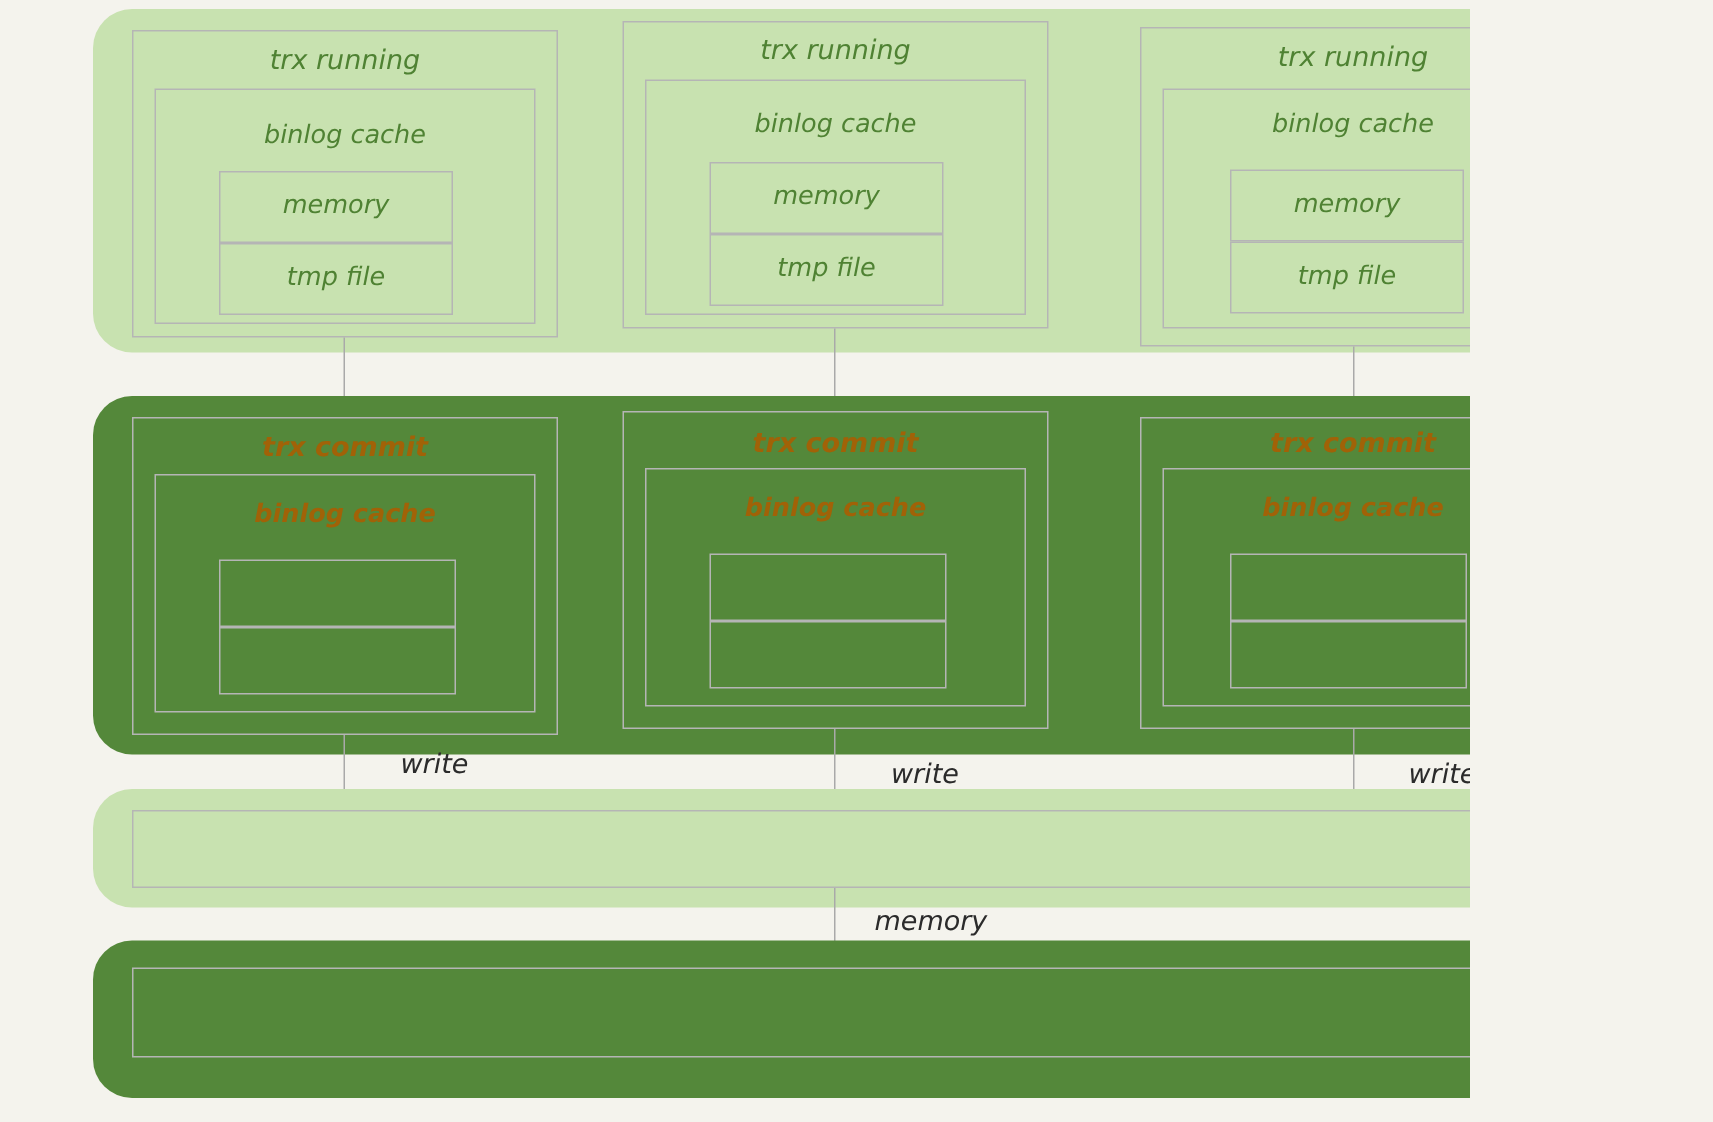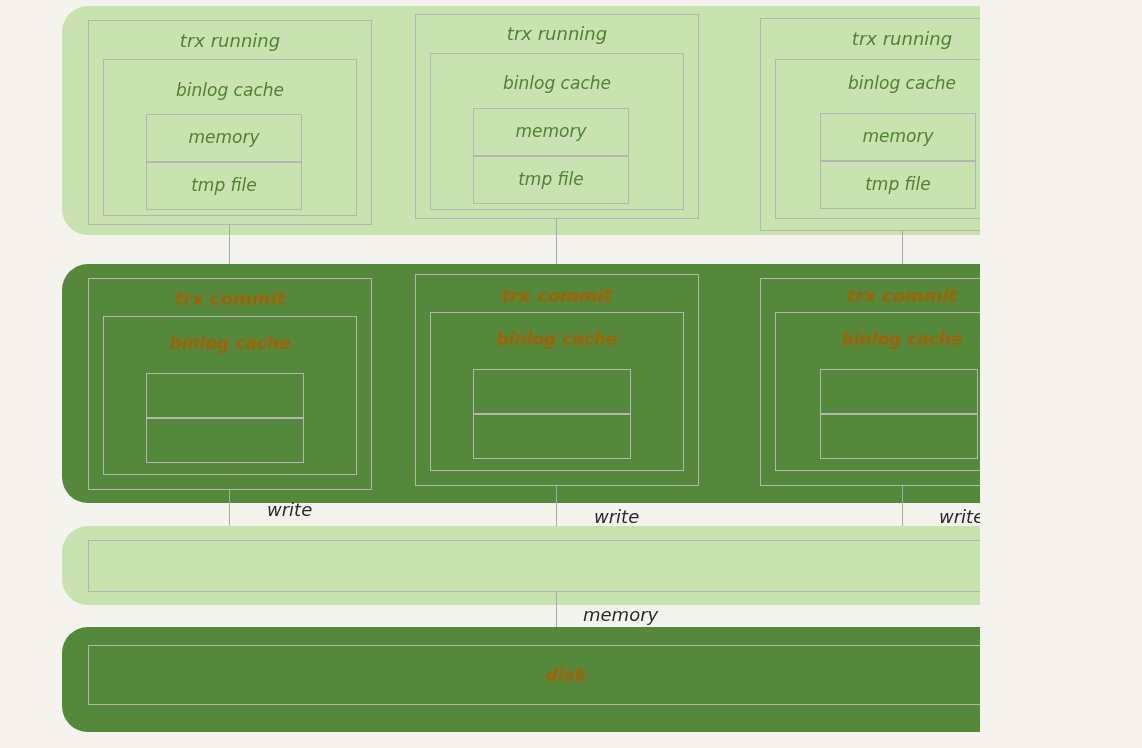--- a/index.html
+++ b/index.html
@@ -155,15 +155,14 @@
 
   <div class="band band-light" style="left:62px; top:526px; width:1011px; height:79px;"></div>
   <div class="box" style="left:88px; top:540px; width:956px; height:52px;"></div>
 
   <div class="arrow-line" style="left:556px; top:592px; height:48px;"></div>
   <div class="arrow-head" style="left:551px; top:639px;"></div>
   <div class="edge-label" style="left:559px; top:604px;">memory</div>
 
   <div class="band band-dark" style="left:62px; top:627px; width:1011px; height:105px;"></div>
   <div class="box" style="left:88px; top:645px; width:956px; height:60px;"></div>
-  <div class="box-label t18 lbl-light" style="left:88px; top:664px; width:956px;">disk</div>
 
 </div>
 
 </body></html>

